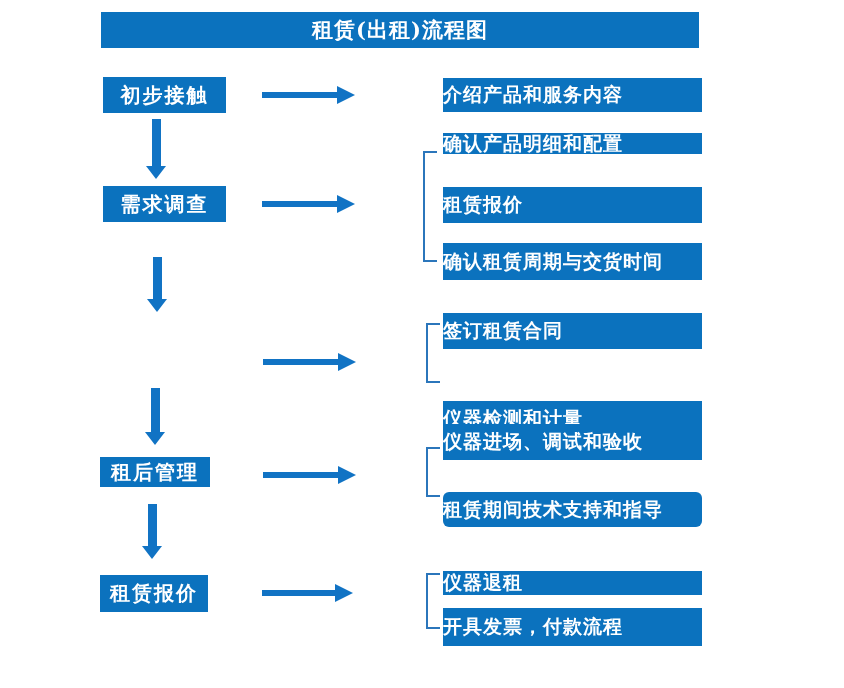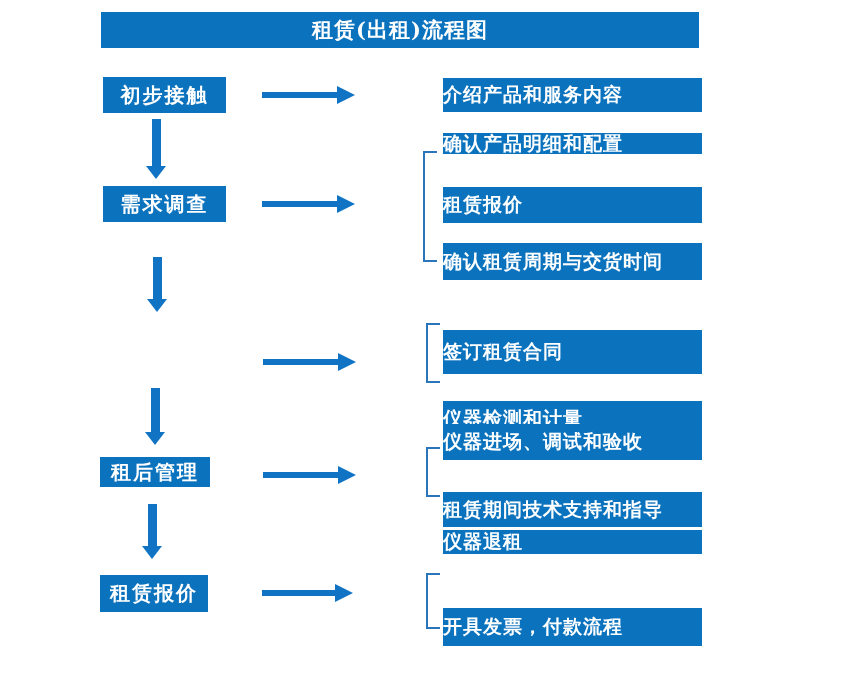--- a/index.html
+++ b/index.html
@@ -46,25 +46,25 @@
 
   <div class="stage-box" style="left:103px;top:77px;width:123px;height:36px;">初步接触</div>
   <div class="stage-box" style="left:103px;top:186px;width:123px;height:36px;">需求调查</div>
   <div class="stage-box" style="left:100px;top:457px;width:110px;height:30px;">租后管理</div>
   <div class="stage-box" style="left:100px;top:575px;width:108px;height:37px;">租赁报价</div>
 
   <div class="detail-box" style="top:78px;height:34px;">介绍产品和服务内容</div>
   <div class="detail-box" style="top:133px;height:21px;">确认产品明细和配置</div>
   <div class="detail-box" style="top:187px;height:36px;">租赁报价</div>
   <div class="detail-box" style="top:243px;height:37px;">确认租赁周期与交货时间</div>
-  <div class="detail-box" style="top:330px;height:44px;">签订租赁合同</div>
+  <div class="detail-box" style="top:313px;height:36px;">签订租赁合同</div>
   <div class="detail-box" style="top:365px;height:36px;margin-top:36px;">仪器检测和计量</div>
   <div class="detail-box" style="top:424px;height:36px;">仪器进场、调试和验收</div>
-  <div class="detail-box" style="top:492px;height:35px;">租赁期间技术支持和指导</div>
-  <div class="detail-box" style="top:530px;height:24px;">仪器退租</div>
+  <div class="detail-box" style="top:492px;height:35px;border-radius:6px;">租赁期间技术支持和指导</div>
+  <div class="detail-box" style="top:571px;height:24px;">仪器退租</div>
   <div class="detail-box" style="top:608px;height:38px;">开具发票，付款流程</div>
 
   <div>
     <div class="h-shaft" style="left:262px;top:92px;width:75px;"></div>
     <div class="h-head" style="left:337px;top:86px;"></div>
   </div>
   <div>
     <div class="h-shaft" style="left:262px;top:201px;width:75px;"></div>
     <div class="h-head" style="left:337px;top:195px;"></div>
   </div>

